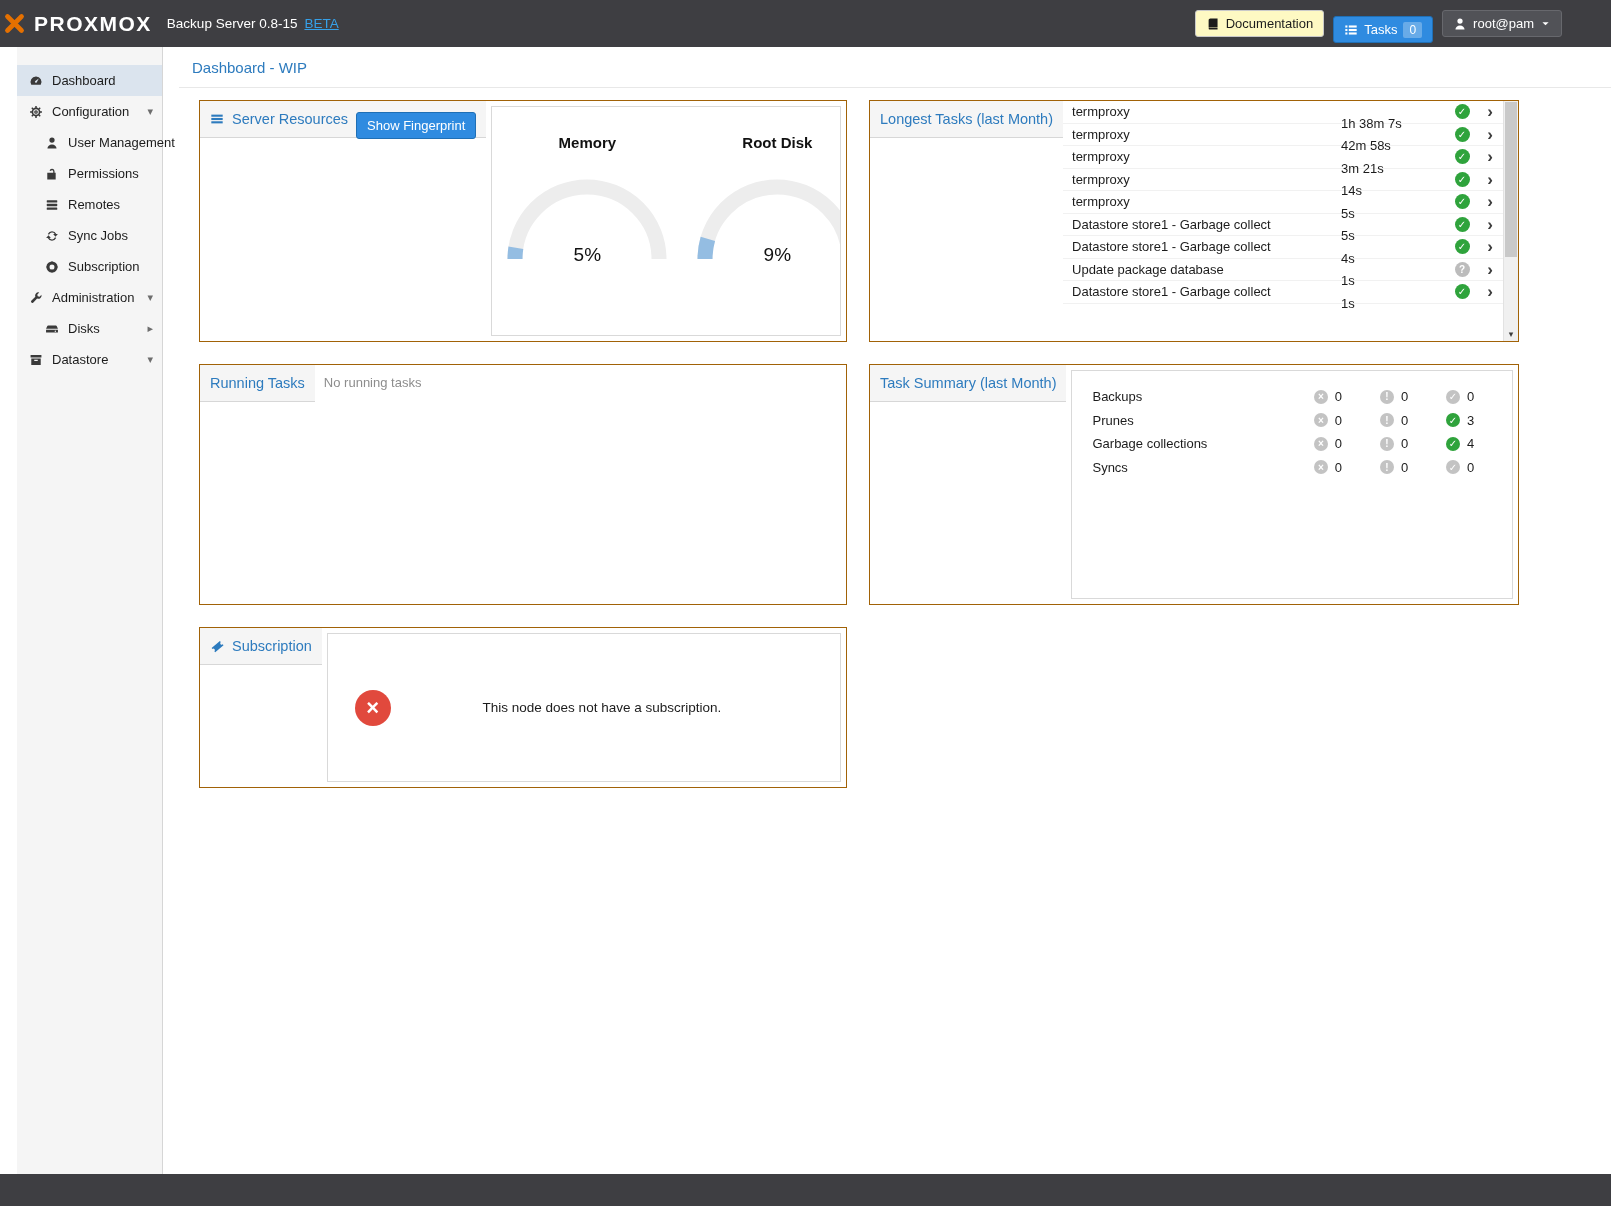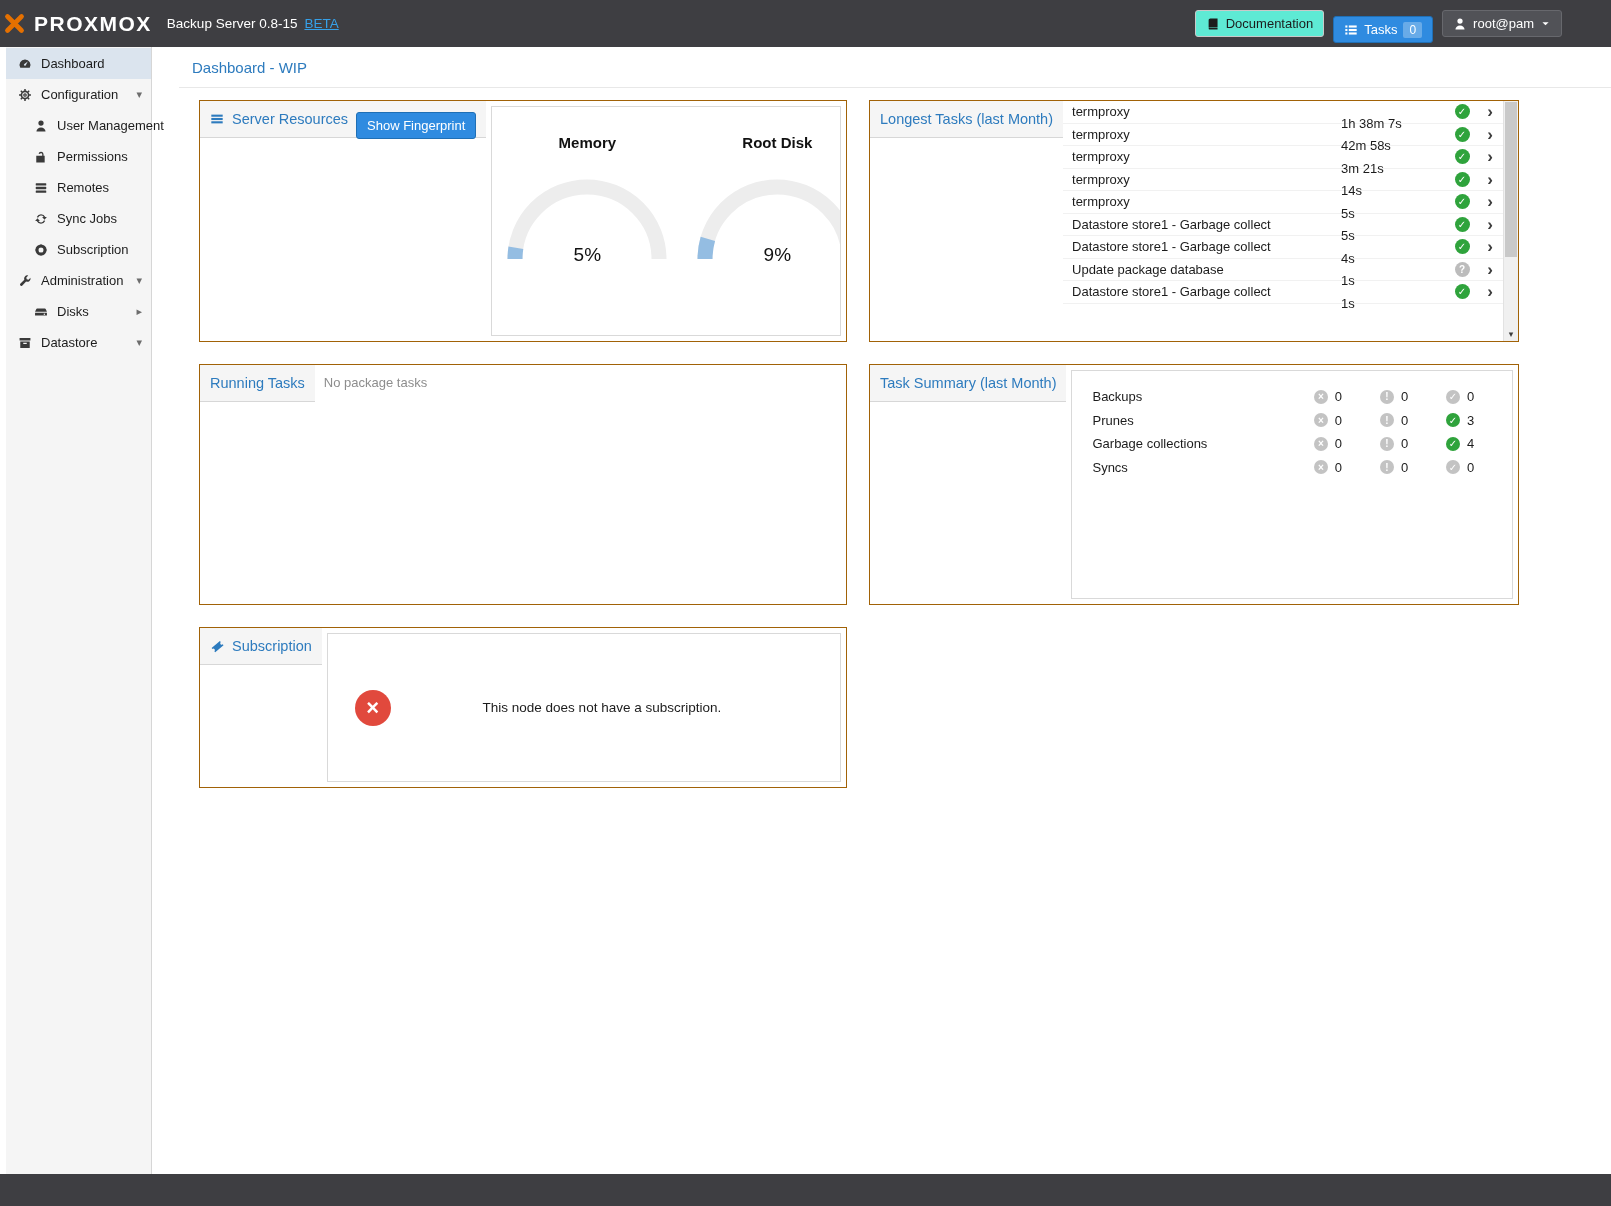--- a/index.html
+++ b/index.html
@@ -18,32 +18,32 @@
   .topbar { position:absolute; top:0; left:0; right:0; height:47px; background:#3e3e42;
             display:flex; align-items:center; padding:0 2px; color:#fff; z-index:5; }
   .logo-x { width:25px; height:25px; color:var(--proxmox-orange); margin-right:7px; flex:none; }
   .logo-x svg { width:25px; height:25px; }
   .brand { font-size:21px; font-weight:bold; letter-spacing:1.5px; margin-right:15px; }
   .product { font-size:13.5px; }
   .beta { color:#36a0e8; text-decoration:underline; margin-left:7px; font-size:13.5px; cursor:pointer; }
   .tb-right { margin-left:auto; display:flex; align-items:center; gap:9px; padding-right:47px; }
   .tb-btn { display:inline-flex; align-items:center; gap:6px; height:27px; padding:0 10px;
             border-radius:3px; font-size:13px; border:1px solid transparent; cursor:pointer; }
-  .btn-light { background:#5eead4; color:#1c1c1c; border-color:#c9c9c9; }
+  .btn-light { background:#fef9c3; color:#1c1c1c; border-color:#c9c9c9; }
   .btn-blue  { background:var(--button-blue); color:#fff; border-color:#1f6fb5;margin-top:12px; }
   .btn-dark  { background:#515257; color:#fff; border-color:#67686d; }
   .ic { display:inline-flex; width:14px; height:14px; align-items:center; justify-content:center; }
   .ic svg { width:14px; height:14px; }
   .ic.small { width:11px; height:11px; }
   .ic.small svg { width:11px; height:11px; }
   .badge { background:rgba(255,255,255,.28); border-radius:2px; padding:1px 6px; font-size:12px; }
 
   
-  .sidebar { position:absolute; top:47px; left:6px; bottom:32px; width:146px; background:#f5f5f5;
-             border-right:1px solid #d6d6d6; padding-top:1px; }
+  .sidebar { position:absolute; top:47px; left:17px; bottom:32px; width:146px; background:#f5f5f5;
+             border-right:1px solid #d6d6d6; padding-top:18px; }
   .sb-item { display:flex; align-items:center; height:31px; padding:0 9px 0 11px; gap:9px; cursor:pointer; }
   .sb-item.indent { padding-left:27px; }
   .sb-item.selected { background:#dbe4ee; }
   .sb-icon { width:15px; display:inline-flex; justify-content:center; color:#3a3a3a; flex:none; }
   .sb-icon svg { width:14px; height:14px; }
   .sb-label { flex:1; white-space:nowrap; }
   .sb-caret { color:#6d6d6d; font-size:11px; }
 
   
   .main { position:absolute; top:47px; left:179px; right:0; bottom:32px; background:#fff; overflow:hidden; }
@@ -406,21 +406,21 @@
           <div class="scroll-down">▾</div>
         </div>
       </div>
     </section>
 
     <section class="panel">
       <div class="panel-header">
         <span class="panel-title">Running Tasks</span>
       </div>
       <div class="panel-body">
-        <div class="empty-text">No package tasks</div>
+        <div class="empty-text">No running tasks</div>
       </div>
     </section>
 
     <section class="panel">
       <div class="panel-header">
         <span class="panel-title">Task Summary (last Month)</span>
       </div>
       <div class="panel-body pad">
         <div class="inner-box ts-box" id="ts-box">
             <div class="ts-row">

